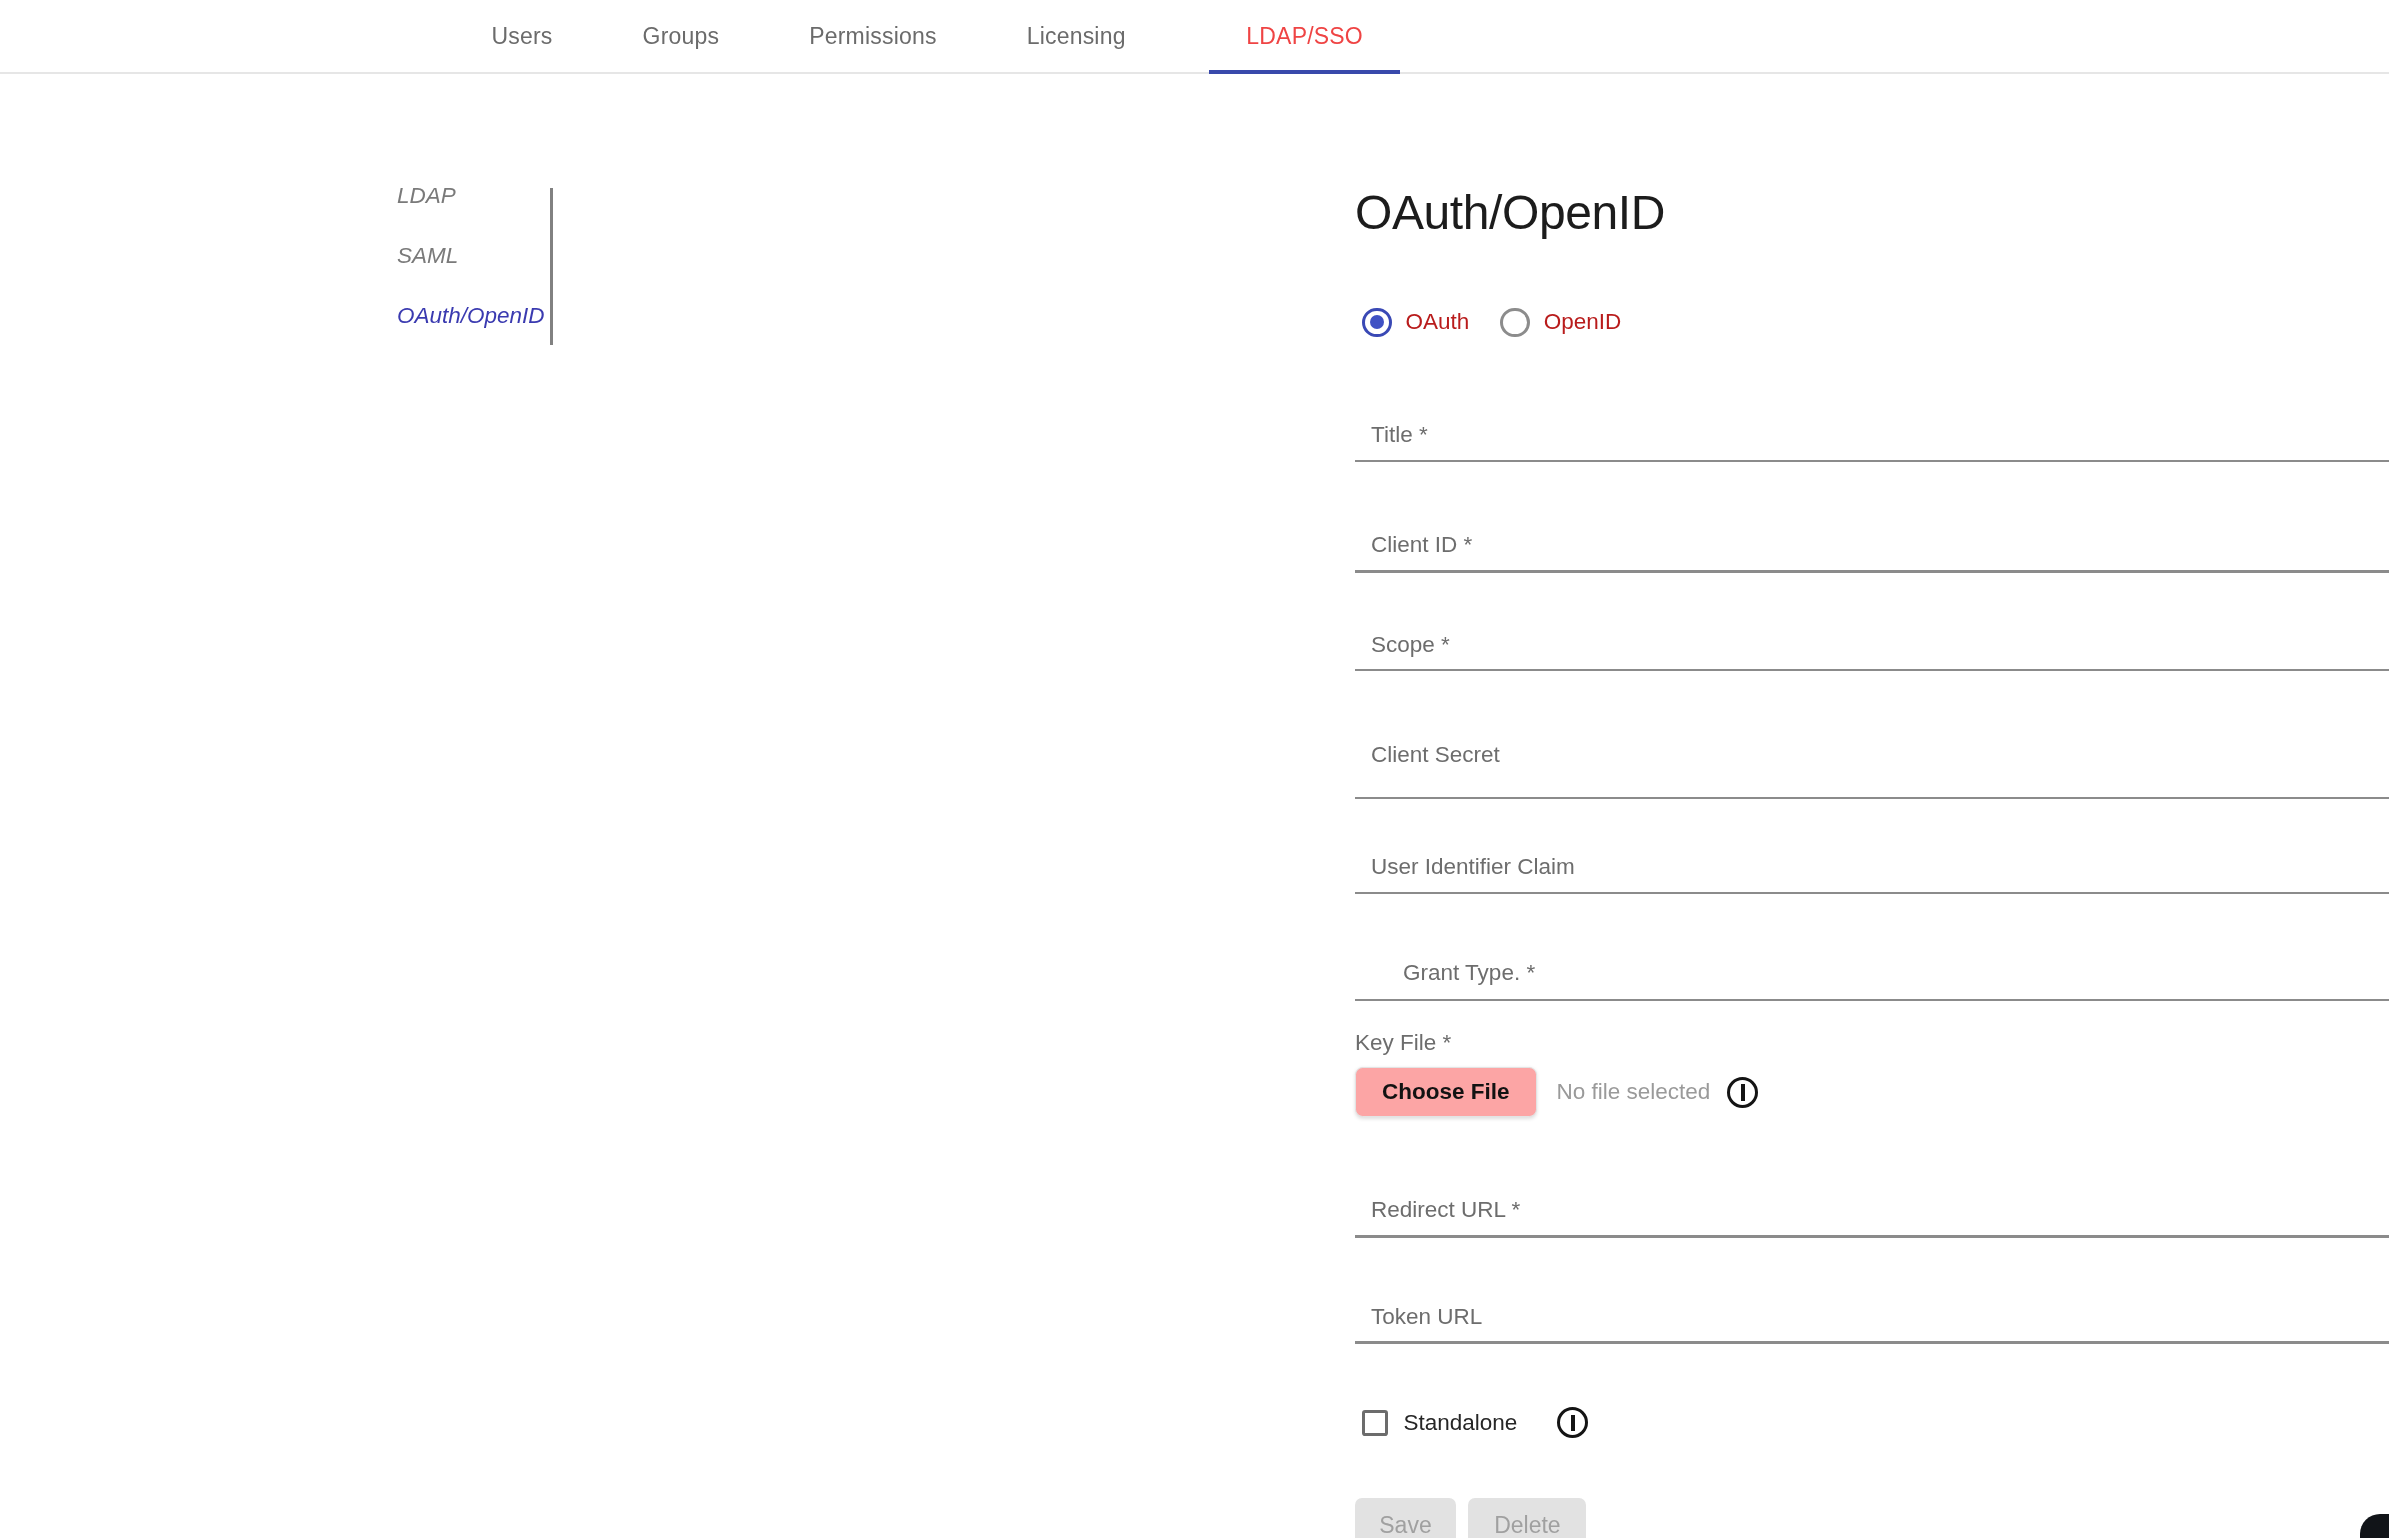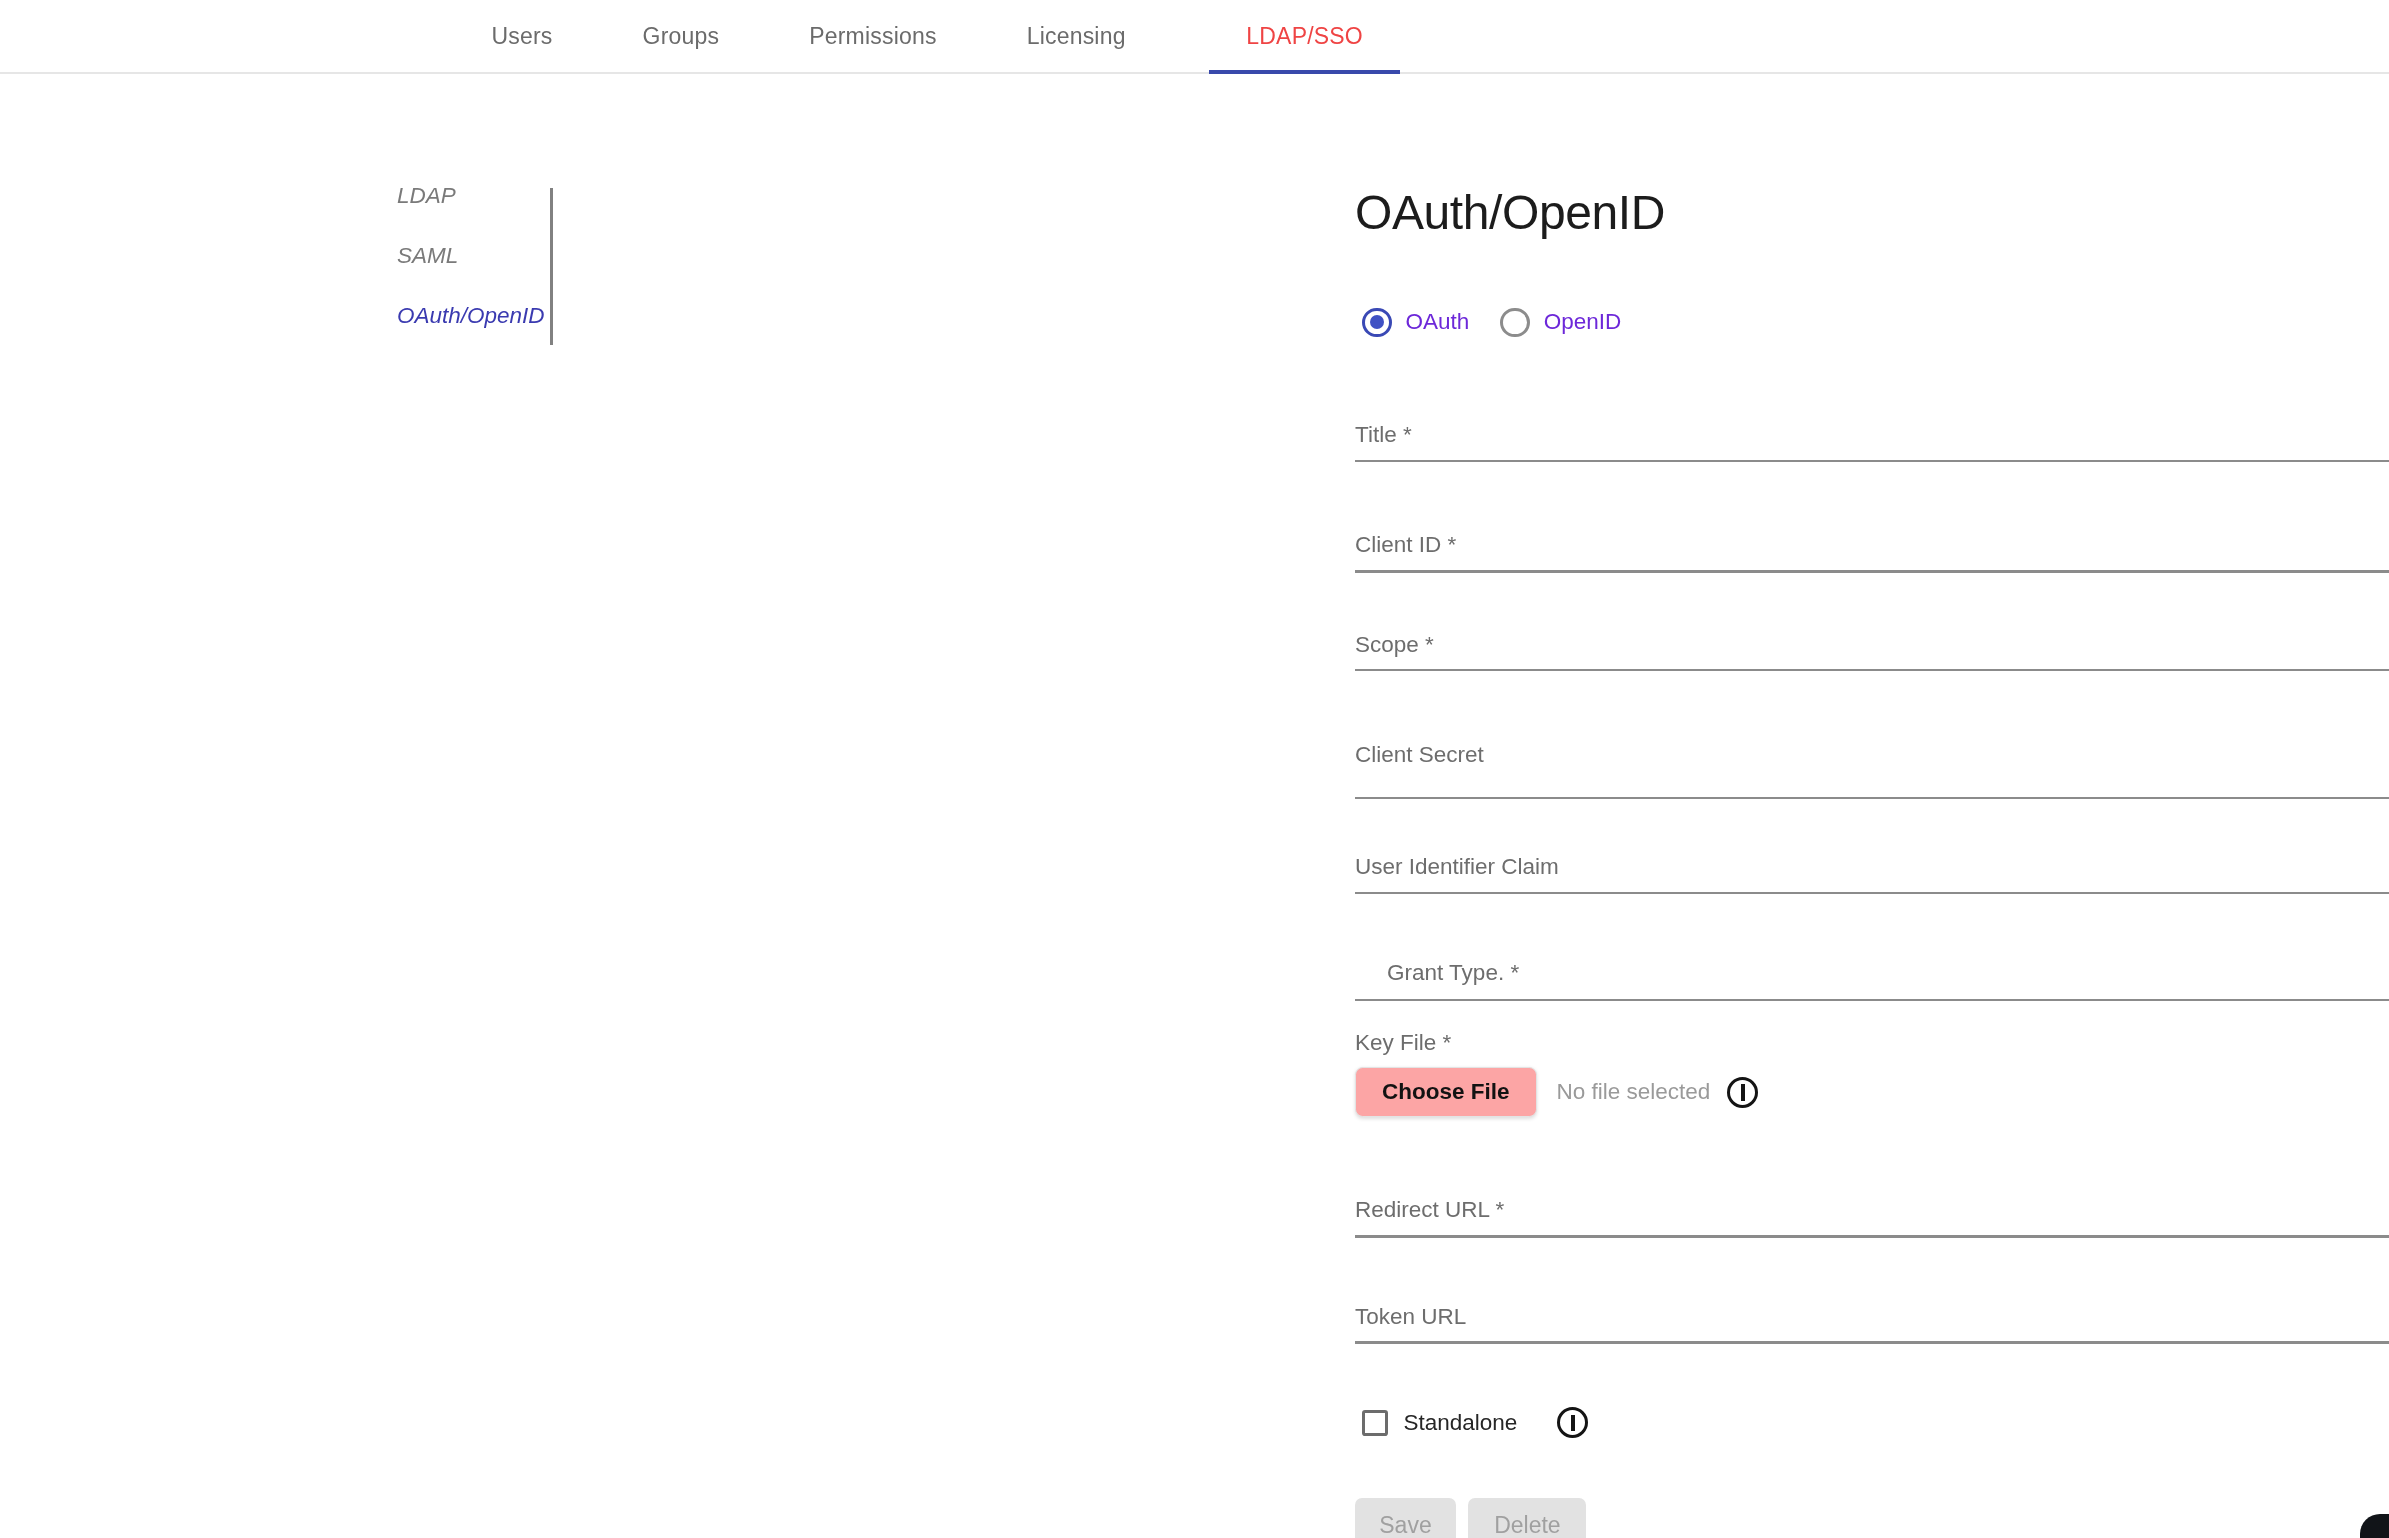--- a/index.html
+++ b/index.html
@@ -147,37 +147,37 @@
     left: 50%;
     top: 50%;
     transform: translate(-50%, -50%);
     width: 14px;
     height: 14px;
     border-radius: 50%;
     background: #3f51c4;
   }
   .radio-label {
     font-size: 22.5px;
-    color: #6d28d9;
+    color: #b91c1c;
     margin-left: 14px;
     margin-right: 31px;
     user-select: none;
     cursor: pointer;
   }
 
   
   .field {
     position: relative;
     width: 1396px;
     height: 109px;
     box-sizing: border-box;
   }
   .field .label {
     position: absolute;
-    left: 0;
+    left: 16px;
     font-size: 22.5px;
     color: #6d6d6d;
     white-space: nowrap;
     user-select: none;
   }
   .field .underline {
     position: absolute;
     left: 0;
     width: 1396px;
     height: 2.3px;

